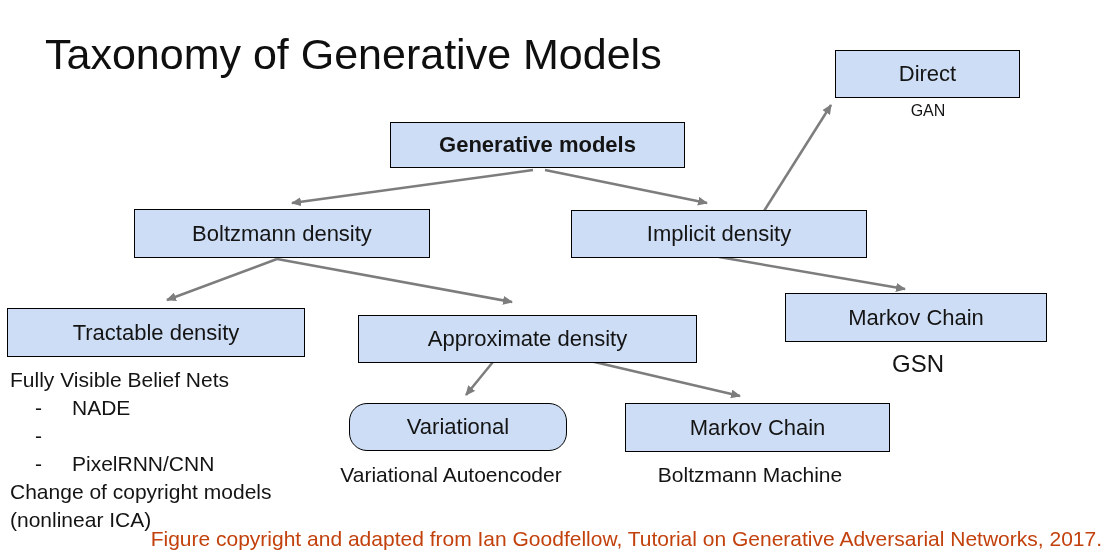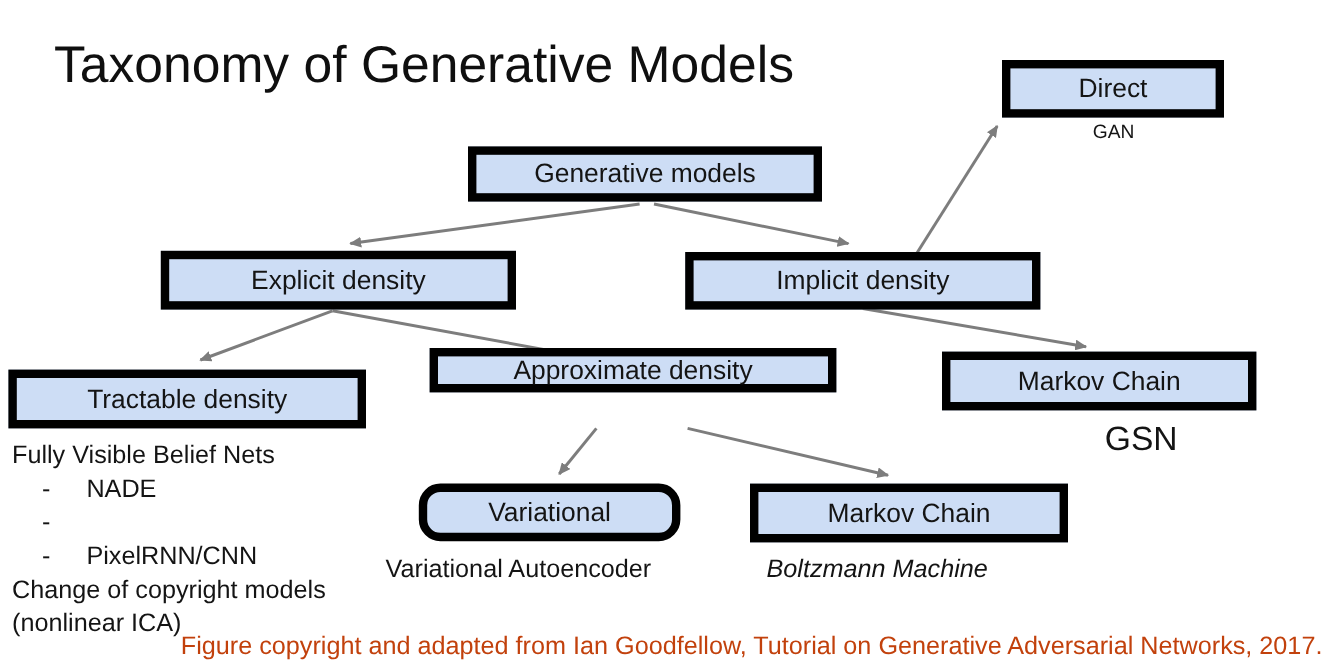--- a/index.html
+++ b/index.html
@@ -13,26 +13,26 @@
   }
   #arrows{position:absolute;left:0;top:0;width:1108px;height:556px;pointer-events:none;}
   .title{
     position:absolute;left:45px;top:30px;
     font-size:43px;line-height:1.15;color:#0f0f0f;
     letter-spacing:0px;white-space:nowrap;
   }
   .node{
     position:absolute;
     background:#cdddf5;
-    border:7px solid #000000;
+    border:1px solid #000000;
     box-sizing:border-box;
     display:flex;align-items:center;justify-content:center;
     font-size:22px;color:#141414;white-space:nowrap;
   }
-  .node.bold{font-weight:normal;}
+  .node.bold{font-weight:bold;}
   .sublabel{
     position:absolute;
     font-size:21px;color:#141414;
     transform:translateX(-50%);
     white-space:nowrap;
   }
   .notes{
     position:absolute;left:10px;top:366px;
     font-size:21px;line-height:28px;color:#141414;
   }
@@ -62,39 +62,39 @@
     <line x1="277" y1="259" x2="167" y2="300" stroke="#7d7d7d" stroke-width="2.5" marker-end="url(#ah)"></line>
     <line x1="277" y1="259" x2="512" y2="302" stroke="#7d7d7d" stroke-width="2.5" marker-end="url(#ah)"></line>
     <line x1="497" y1="357" x2="466" y2="395" stroke="#7d7d7d" stroke-width="2.5" marker-end="url(#ah)"></line>
     <line x1="573" y1="357" x2="740" y2="396" stroke="#7d7d7d" stroke-width="2.5" marker-end="url(#ah)"></line>
   </svg>
 
   <div class="title">Taxonomy of Generative Models</div>
 
   <div class="node bold" style="left:390px;top:122px;width:295px;height:46px;">Generative models</div>
 
-  <div class="node" style="left:134px;top:209px;width:296px;height:49px;">Explicit density</div>
+  <div class="node" style="left:134px;top:209px;width:296px;height:49px;">Boltzmann density</div>
 
   <div class="node" style="left:571px;top:210px;width:296px;height:48px;">Implicit density</div>
 
   <div class="node" style="left:835px;top:50px;width:185px;height:48px;">Direct</div>
   <div class="sublabel" style="left:928px;top:102px;font-size:16px;">GAN</div>
 
   <div class="node" style="left:7px;top:308px;width:298px;height:49px;">Tractable density</div>
 
-  <div class="node" style="left:358px;top:290px;width:339px;height:37px;">Approximate density</div>
+  <div class="node" style="left:358px;top:315px;width:339px;height:48px;">Approximate density</div>
 
   <div class="node" style="left:349px;top:403px;width:218px;height:48px;border-radius:18px;">Variational</div>
-  <div class="sublabel" style="left:432px;top:463px;">Variational Autoencoder</div>
+  <div class="sublabel" style="left:451px;top:463px;">Variational Autoencoder</div>
 
   <div class="node" style="left:625px;top:403px;width:265px;height:49px;">Markov Chain</div>
-  <div class="sublabel" style="left:731px;top:463px;font-style:italic;">Boltzmann Machine</div>
+  <div class="sublabel" style="left:750px;top:463px;">Boltzmann Machine</div>
 
   <div class="node" style="left:785px;top:293px;width:262px;height:49px;">Markov Chain</div>
-  <div class="sublabel" style="left:951px;top:350px;font-size:28px;">GSN</div>
+  <div class="sublabel" style="left:918px;top:350px;font-size:24px;">GSN</div>
 
   <div class="notes">
     <div>Fully Visible Belief Nets</div>
     <div class="bullet-row">
       <span class="dash">-</span>
       <span class="bullet-label">NADE</span>
     </div>
     <div class="bullet-row">
       <span class="dash">-</span>
     </div>

